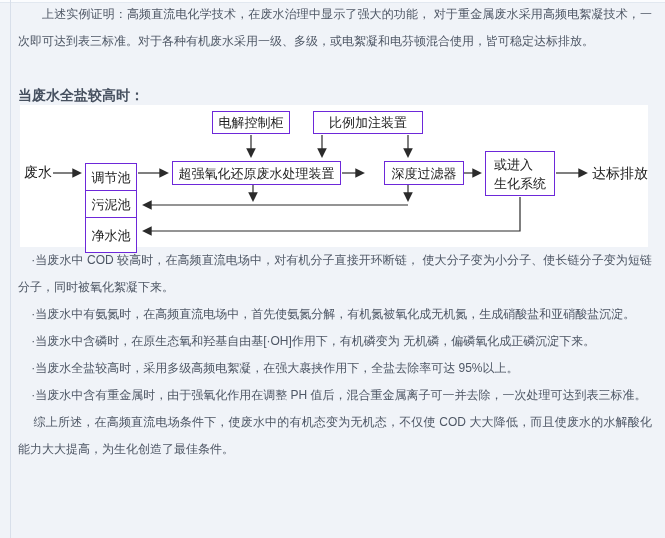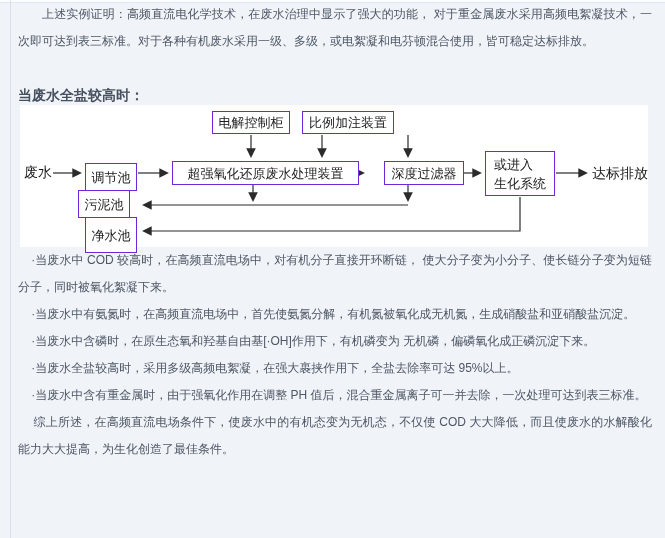--- a/index.html
+++ b/index.html
@@ -43,26 +43,26 @@
     border:1px solid #6d28d9; background:#fff;
     display:flex; align-items:center; justify-content:center;
     font-size:13px; color:#1b1b1b; white-space:nowrap; line-height:1;
   }
   .node.multiline { white-space:pre-line; text-align:left; line-height:19px; }
   .flow-label {
     position:absolute; font-size:14px; color:#1b1b1b; line-height:14px;
     white-space:nowrap;
   }
   .n-electrolysis { left:192px; top:6px;  width:78px;  height:23px; }
-  .n-dosing       { left:282px; top:6px;  width:92px; height:23px; }
-  .n-treatment    { left:152px; top:56px; width:187px; height:24px; }
+  .n-dosing       { left:293px; top:6px;  width:110px; height:23px; }
+  .n-treatment    { left:152px; top:56px; width:169px; height:24px; }
   .n-filter       { left:348px; top:56px; width:80px;  height:24px;margin-left:16px; }
   .n-bio          { left:465px; top:46px; width:70px;  height:45px; }
   .n-reg          { left:65px;  top:58px; width:52px;  height:28px; }
-  .n-sludge       { left:58px;  top:85px; width:52px;  height:28px; }
+  .n-sludge       { left:65px;  top:85px; width:52px;  height:28px; }
   .n-clean        { left:65px;  top:112px;width:52px;  height:36px; }
   .lbl-in  { left:4px;   top:61px;font-family:Liberation Serif, serif; }
   .lbl-out { left:572px; top:61px; }
 </style>
 </head>
 <body>
 
 <div class="page">
   <div class="top-strip"></div>
   <div class="left-border"></div>

